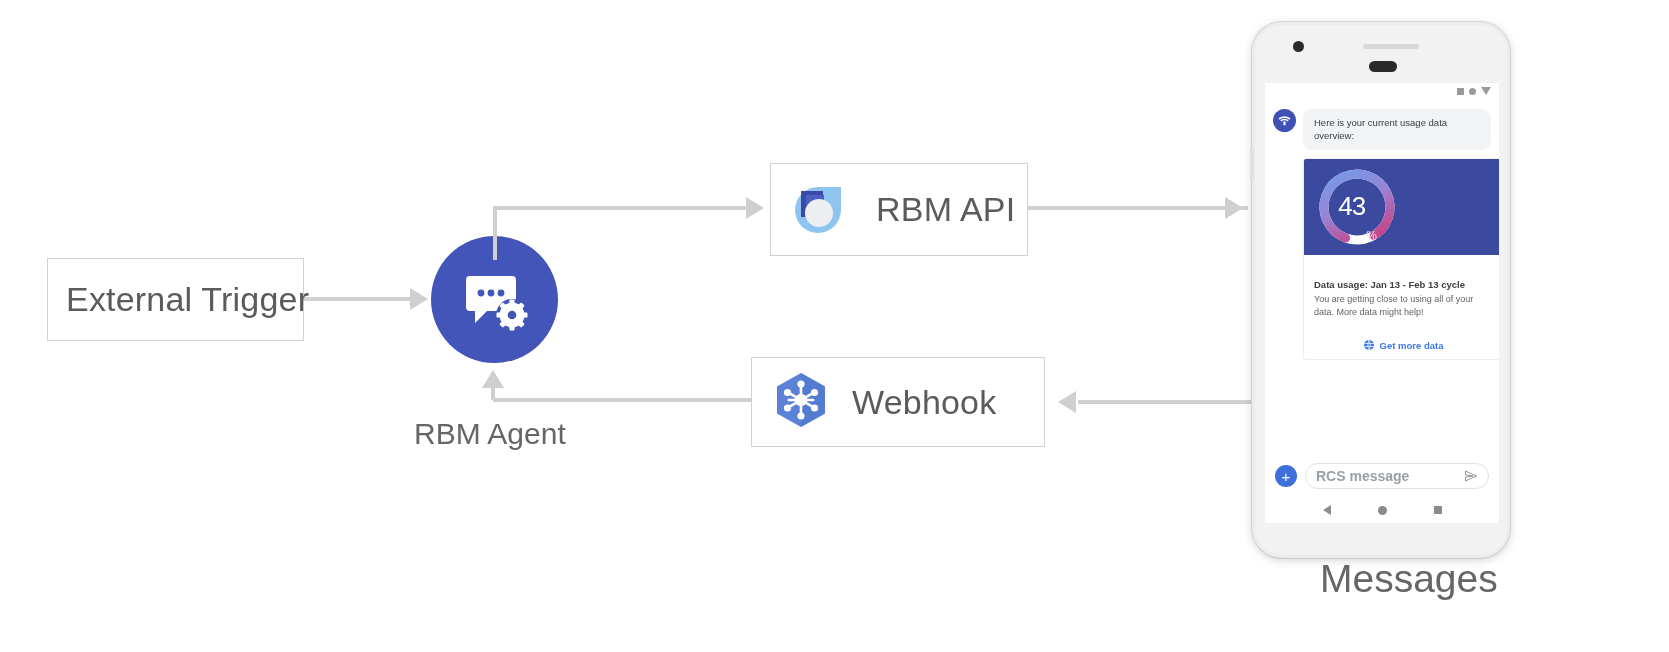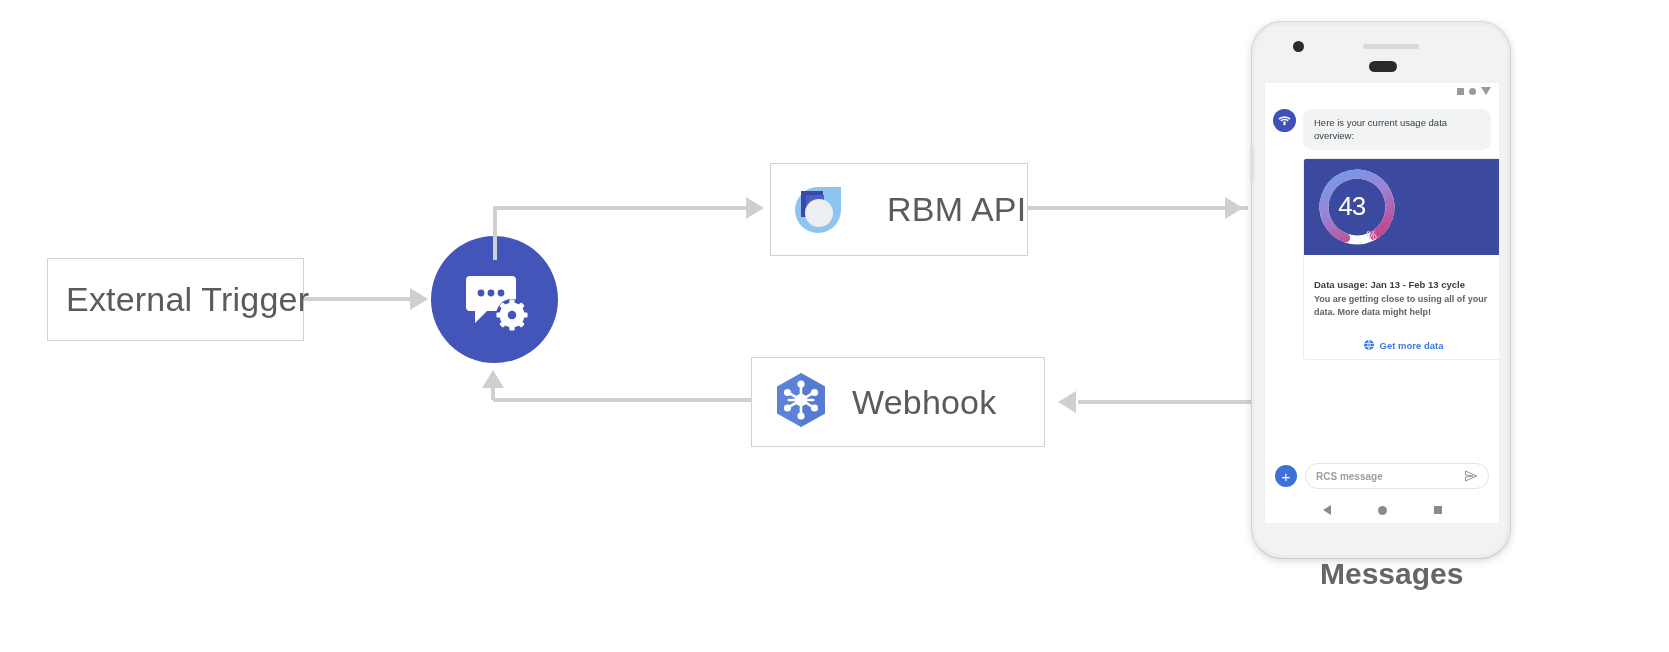--- a/index.html
+++ b/index.html
@@ -117,38 +117,38 @@
     color:#fff;font-size:26px;font-weight:300;letter-spacing:-1px;
   }
   .gauge-pct{font-size:12px;align-self:flex-end;margin-bottom:7px;margin-left:1px;color:#e4e4f2;}
   .hero-right{flex:1;text-align:right;padding-right:6px;color:#fff;}
   .hero-big{font-size:14.5px;font-weight:500;line-height:1.15;}
   .hero-sub{font-size:9px;color:#c3c7e4;margin-top:1px;}
   .hero-gap{height:14px;}
 
   .card-body{padding:24px 10px 6px 10px;}
   .card-title{font-size:9.5px;font-weight:700;color:#3c4043;margin-bottom:3px;}
-  .card-text{font-size:9px;color:#5f6368;line-height:1.45;font-weight:bold;}
+  .card-text{font-size:9px;color:#5f6368;line-height:1.45;}
   .card-action{
     margin-top:20px;display:flex;align-items:center;justify-content:center;gap:5px;
     font-size:9.5px;color:#3b78e7;font-weight:600;padding-bottom:2px;
   }
 
   .composer{
     height:42px;display:flex;align-items:center;gap:8px;padding:0 10px;background:#fff;
   }
   .plus{
     width:22px;height:22px;border-radius:50%;background:#3f6fd8;color:#fff;
     display:flex;align-items:center;justify-content:center;font-size:15px;line-height:1;flex:0 0 22px;
   }
   .inputpill{
     flex:1;height:24px;border:1px solid #e3e3e3;border-radius:13px;
     display:flex;align-items:center;justify-content:space-between;padding:0 10px;
   }
-  .inputpill span.ph{font-size:10px;color:#9aa0a6;font-weight:600;}
+  .inputpill span.ph{font-size:14px;color:#9aa0a6;font-weight:600;}
   .navbar{
     height:26px;display:flex;align-items:center;justify-content:space-around;
     background:#fff;padding:0 34px;
   }
   .nav-tri{width:0;height:0;border-top:5px solid transparent;border-bottom:5px solid transparent;border-right:8px solid #8b8b8b;}
   .nav-ci{width:9px;height:9px;border-radius:50%;background:#8b8b8b;}
   .nav-sq{width:8px;height:8px;background:#8b8b8b;}
 </style>
 </head>
 <body>
@@ -178,26 +178,27 @@
           <rect x="-15.5" y="-2.6" width="6" height="5.2" rx="1.2"></rect>
           <rect x="9.5" y="-2.6" width="6" height="5.2" rx="1.2"></rect>
           <rect x="-2.6" y="-15.5" width="5.2" height="6" rx="1.2" transform="rotate(45)"></rect>
           <rect x="-2.6" y="9.5" width="5.2" height="6" rx="1.2" transform="rotate(45)"></rect>
           <rect x="-15.5" y="-2.6" width="6" height="5.2" rx="1.2" transform="rotate(45)"></rect>
           <rect x="9.5" y="-2.6" width="6" height="5.2" rx="1.2" transform="rotate(45)"></rect>
         </g>
       </g>
     </svg>
   </div>
+  <div class="caption" style="left:414px;top:417px;">RBM Agent</div>
 
   <div class="ln v" style="left:493px;top:208px;height:52px;"></div>
   <div class="ln h" style="left:493px;top:206px;width:256px;"></div>
   <div class="ahead right" style="left:746px;top:197px;"></div>
 
-  <div class="node-box" style="left:770px;top:163px;width:258px;height:93px;padding-left:14px;gap:36px;">
+  <div class="node-box" style="left:770px;top:163px;width:258px;height:93px;padding-left:14px;gap:25px;">
     <svg width="66" height="66" viewBox="0 0 66 66">
       <path d="M10 33a23 23 0 0 1 23-23h23v23a23 23 0 1 1 -46 0z" fill="#8ec5f0" transform="translate(0,0)"></path>
       <path d="M16 14h22v20a6 6 0 0 1 -6 6h-16z" fill="#3b4aa8"></path>
       <path d="M21 18h18v17a5 5 0 0 1 -5 5h-13z" fill="#4a5fc1"></path>
       <circle cx="34" cy="36" r="14" fill="#eceef2"></circle>
     </svg>
     <span class="node-label">RBM API</span>
   </div>
 
   <div class="ln h" style="left:1028px;top:206px;width:220px;"></div>
@@ -305,14 +306,14 @@
       </div>
 
       <div class="navbar">
         <span class="nav-tri"></span>
         <span class="nav-ci"></span>
         <span class="nav-sq"></span>
       </div>
     </div>
   </div>
 
-  <div class="caption" style="left:1320px;top:557px;font-size:30px;font-weight:bold;">Messages</div>
+  <div class="caption" style="left:1320px;top:557px;font-size:39px;">Messages</div>
 </div>
 
 </body></html>

